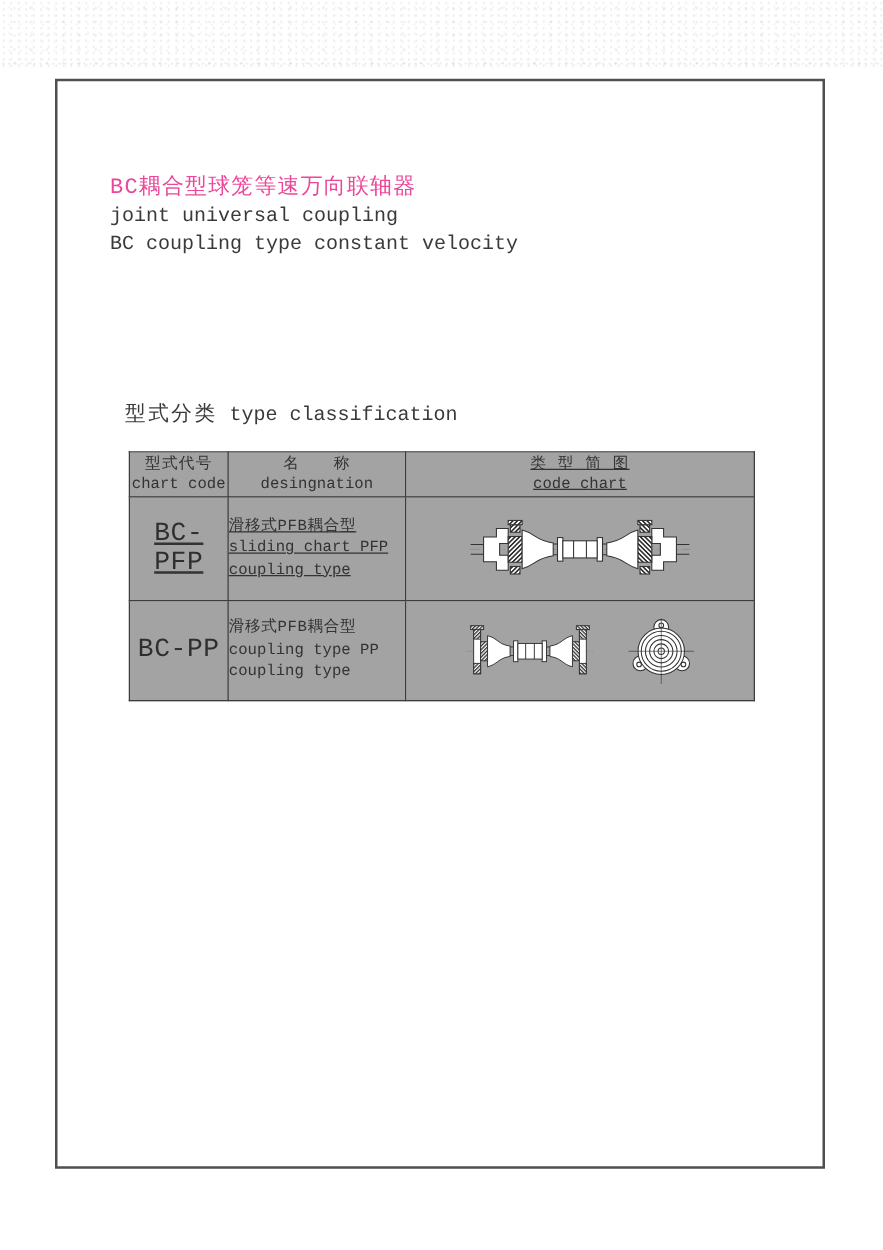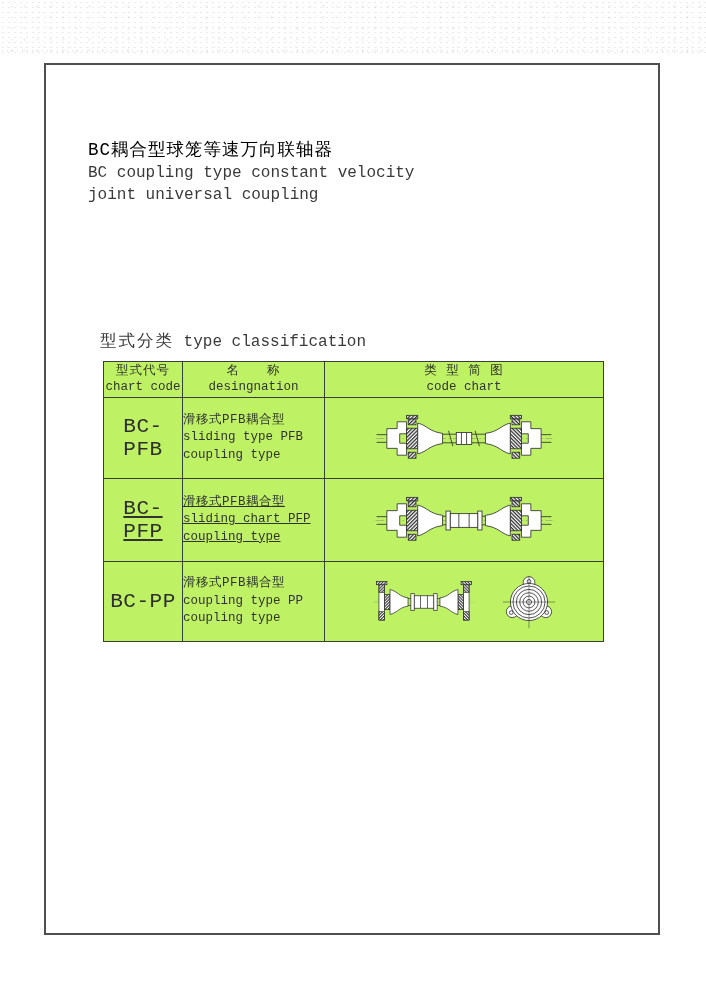--- a/index.html
+++ b/index.html
@@ -22,35 +22,35 @@
     background:radial-gradient(circle, rgba(120,120,120,.22) .7px, transparent 1px) 0 0/5px 4px;
     opacity:.7;
   }
   .page-frame{
     position:absolute;left:44px;top:63px;width:612px;height:868px;
     border:2px solid #4f4f4f;background:#fff;
   }
   .doc-title{
     position:absolute;left:88px;top:139px;white-space:nowrap;
   }
-  .doc-title .zh{font-size:17.5px;line-height:23px;letter-spacing:1px;color:#000000;display:block;}
+  .doc-title .zh{font-size:17.5px;line-height:23px;letter-spacing:1px;color:#ec4899;display:block;}
   .doc-title .en{font-size:16px;line-height:22px;color:#3a3a3a;display:block;}
   .section-heading{
-    position:absolute;left:100px;top:330px;white-space:nowrap;color:#3a3a3a;
+    position:absolute;left:100px;top:320px;white-space:nowrap;color:#3a3a3a;
   }
   .section-heading .zh{font-size:16.5px;letter-spacing:2px;}
   .section-heading .en{font-size:16px;}
   table.type-table{
     position:absolute;left:103px;top:361px;width:497px;
     border-collapse:collapse;table-layout:fixed;
   }
-  .type-table td{border:1px solid #3c3c3c;padding:0;vertical-align:middle;background:#bef264;}
+  .type-table td{border:1px solid #3c3c3c;padding:0;vertical-align:middle;background:#a3a3a3;}
   .col-code{width:78px;}
   .col-name{width:141px;margin-top:11px;}
-  .col-chart{width:278px;}
+  .col-chart{width:278px;text-decoration:underline;}
   tr.r-head{height:36px;}
   tr.r-body1{height:81px;}
   tr.r-body2{height:83px;text-decoration:underline;}
   tr.r-body3{height:80px;}
   .th-cell{text-align:center;font-size:12.5px;line-height:15.5px;color:#333;}
   .th-cell .zh{display:block;letter-spacing:1px;}
   .th-cell .en{display:block;}
   .code-cell{text-align:center;font-size:21px;letter-spacing:.5px;color:#2f2f2f;}
   .name-cell{padding-left:15px;font-size:12.5px;line-height:17.5px;color:#333;text-align:left;}
   .name-cell .zh{letter-spacing:.5px;}
@@ -93,22 +93,22 @@
   </defs>
 </svg>
 
 <div class="scan-noise"></div>
 <div class="scan-band"></div>
 
 <div class="page-frame"></div>
 
 <div class="doc-title">
   <span class="zh">BC耦合型球笼等速万向联轴器</span>
+  <span class="en">joint universal coupling</span>
   <span class="en">BC coupling type constant velocity</span>
-  <span class="en">joint universal coupling</span>
 </div>
 
 <div class="section-heading">
   <span class="zh">型式分类</span>
   <span class="en">type classification</span>
 </div>
 
 <table class="type-table">
   <tbody>
       <tr class="r-head">
@@ -119,42 +119,20 @@
     <td class="col-name th-cell">
       <span class="zh">名　　称</span>
       <span class="en">desingnation</span>
     </td>
     <td class="col-chart th-cell">
       <span class="zh">类 型 简 图</span>
       <span class="en">code chart</span>
     </td>
   </tr>
 
-  <tr class="r-body1">
-    <td class="code-cell">BC-PFB</td>
-    <td class="name-cell">
-      <div class="zh">滑移式PFB耦合型</div>
-      <div>sliding type PFB</div>
-      <div>coupling type</div>
-    </td>
-    <td class="chart-cell">
-      <svg viewBox="0 0 210 64" width="180" height="55">
-        <line x1="2" y1="32" x2="208" y2="32" stroke="#888" stroke-width="0.6" stroke-dasharray="10 3 2 3"></line>
-        <use href="#cv-joint"></use>
-        <use href="#cv-joint" transform="translate(210,0) scale(-1,1)"></use>
-        <g stroke="#333" stroke-width="1" fill="none">
-          <line x1="87" y1="23" x2="92" y2="41"></line>
-          <line x1="118" y1="23" x2="123" y2="41"></line>
-          <rect x="96" y="25" width="18" height="14" fill="#ffffff"></rect>
-          <line x1="102" y1="25" x2="102" y2="39"></line>
-          <line x1="108" y1="25" x2="108" y2="39"></line>
-        </g>
-      </svg>
-    </td>
-  </tr>
 
   <tr class="r-body2">
     <td class="code-cell">BC-PFP</td>
     <td class="name-cell">
       <div class="zh">滑移式PFB耦合型</div>
       <div>sliding chart PFP</div>
       <div>coupling type</div>
     </td>
     <td class="chart-cell">
       <svg viewBox="0 0 210 64" width="180" height="55">

